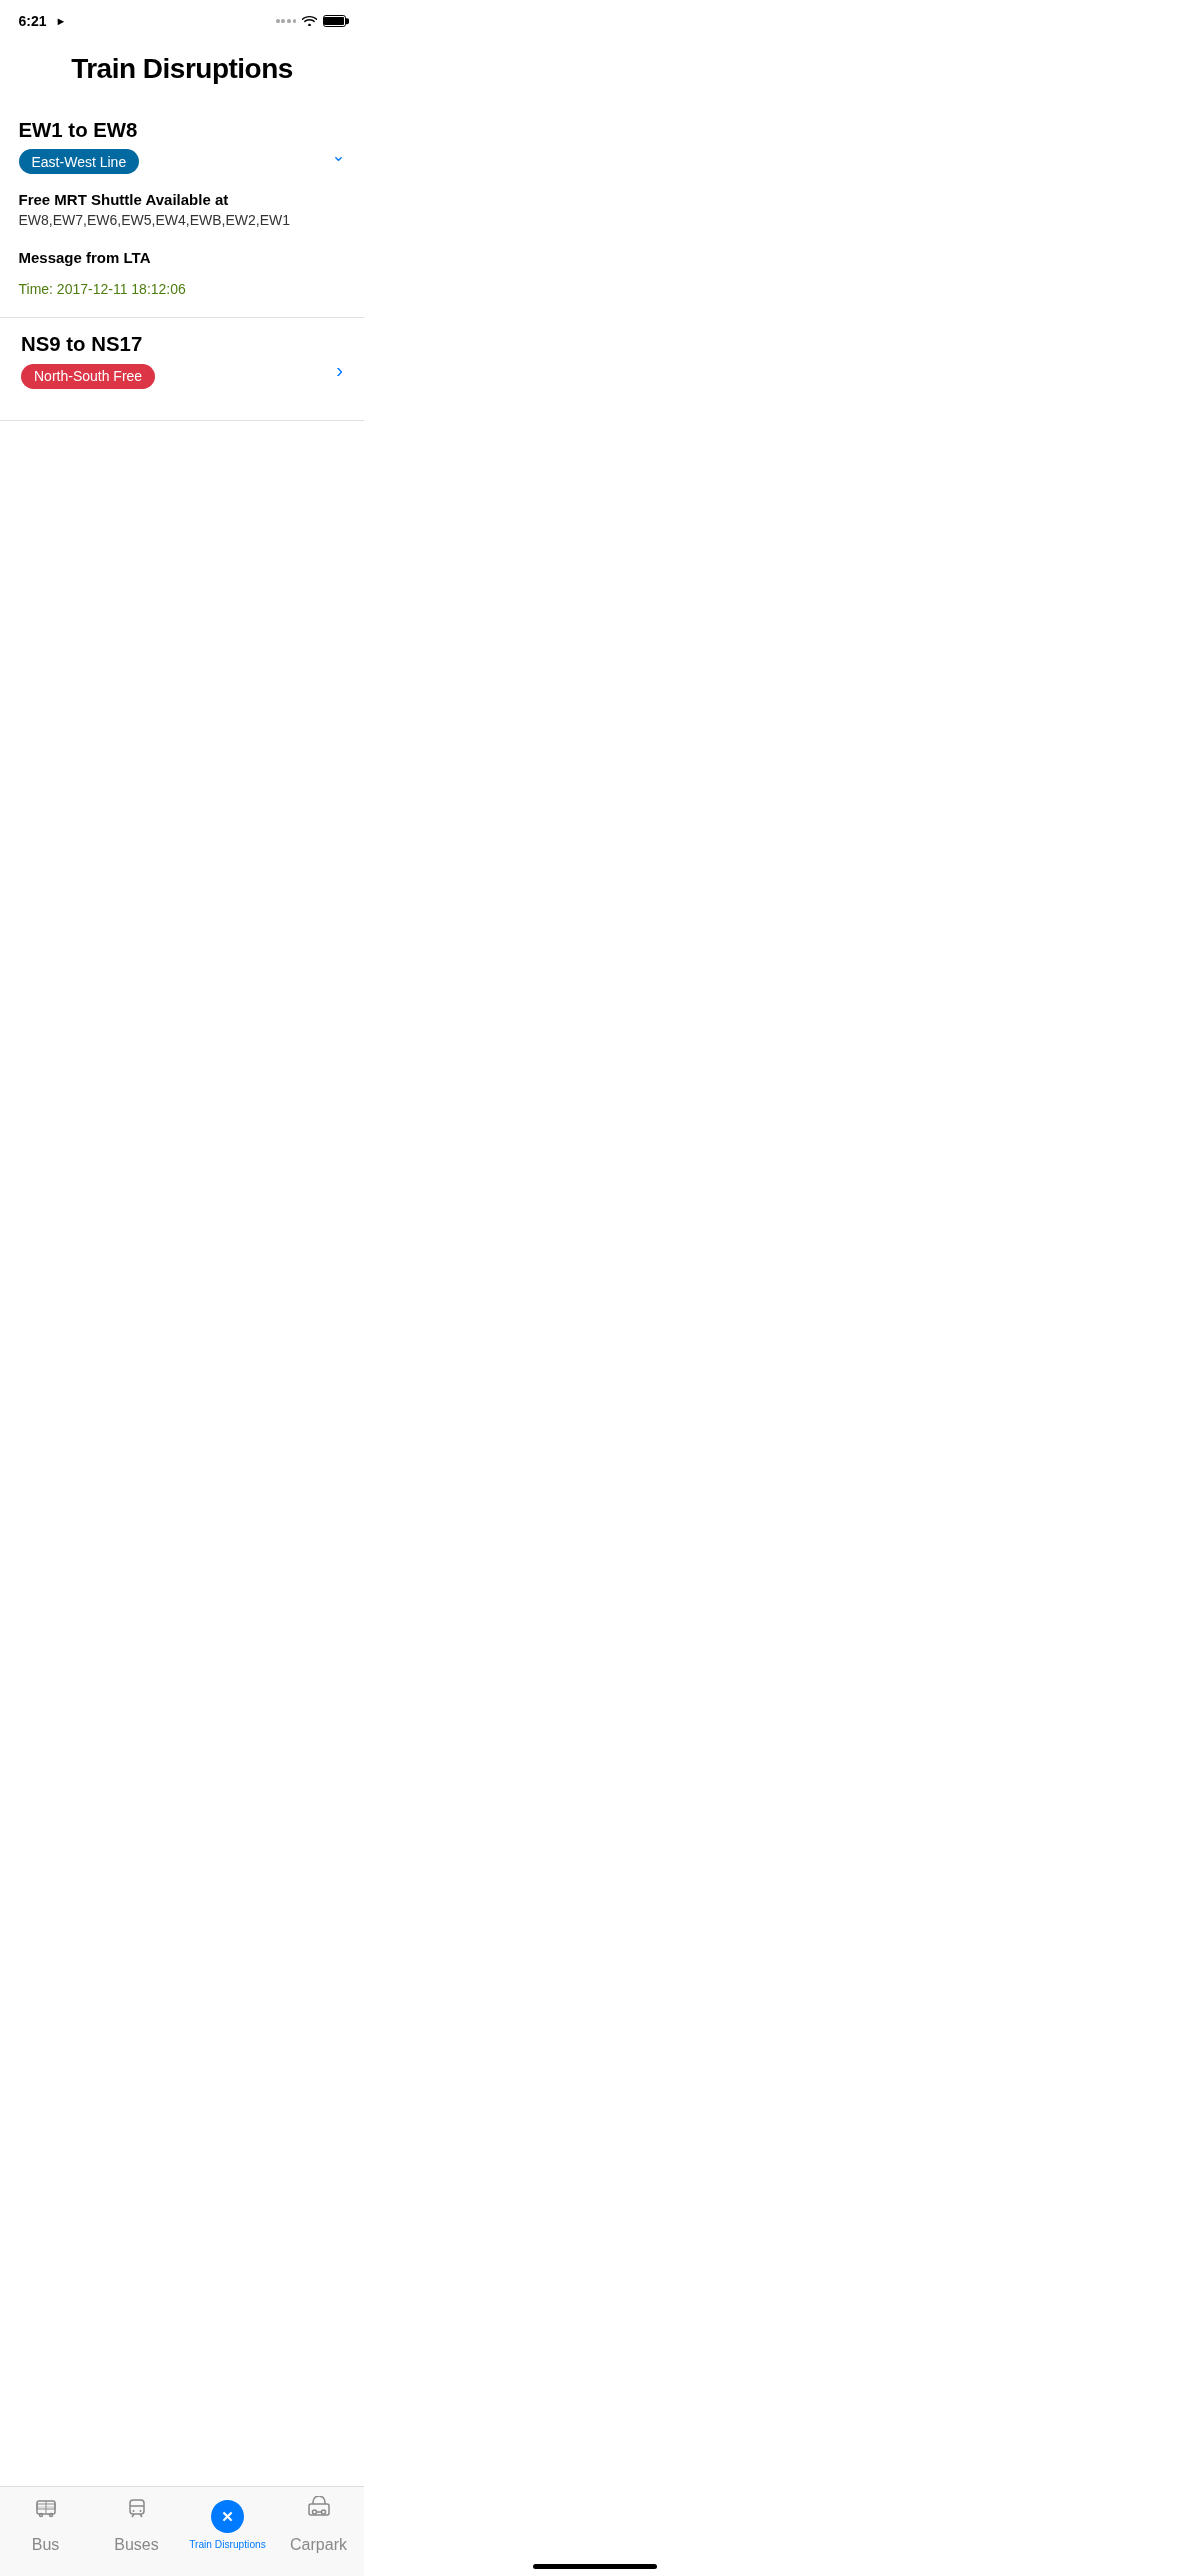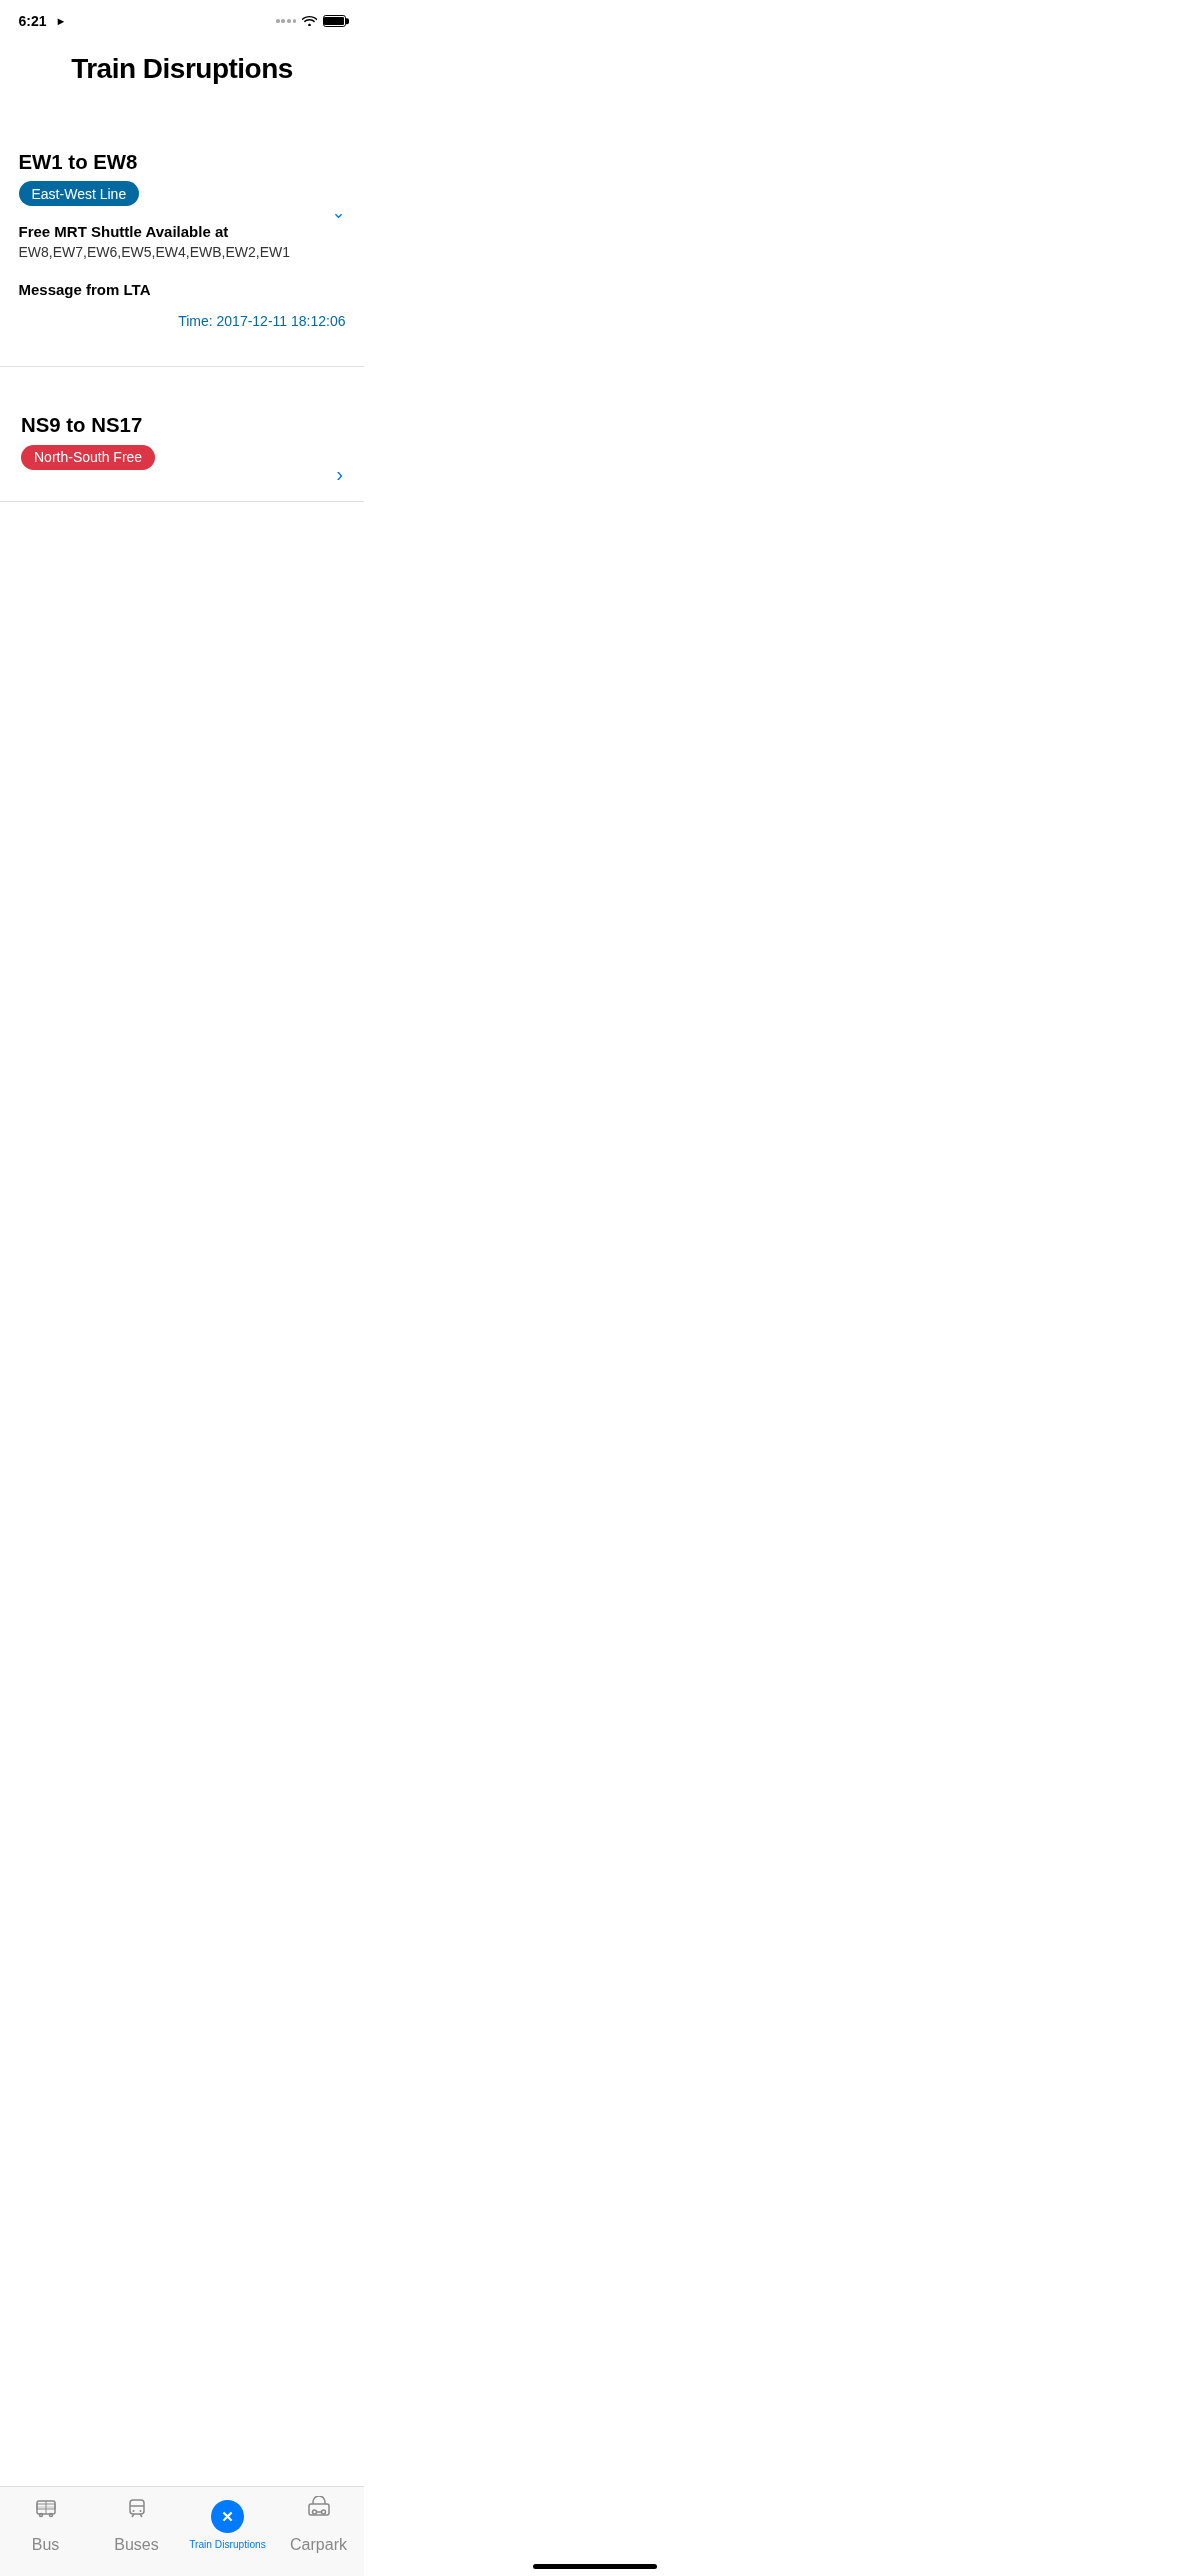--- a/index.html
+++ b/index.html
@@ -96,22 +96,21 @@
     }
 
     
     .disruption-section {
       padding: 15px 18.5px 18.5px;
     }
 
     .section-header {
       display: flex;
       justify-content: space-between;
-      align-items: flex-end;
-      margin-top: 32px;
+      align-items: center;
     }
 
     .section-title {
       font-size: 20.4px;
       font-weight: 700;
       color: #000;
       margin-bottom: 7.4px;
     }
 
     .chevron-icon {
@@ -154,25 +153,25 @@
       font-size: 14px;
       color: #333;
       line-height: 1.4;
     }
 
     .message-block {
       margin-bottom: 9.3px;
     }
 
     .timestamp {
-      text-align: right;
-      font-size: 14px;
-      color: #0369a1;
+      text-align: left;
+      font-size: 14px;
+      color: #4d7c0f;
       margin-top: 15px;
-      margin-bottom: 19px;
+      margin-bottom: 2px;
     }
 
     .section-divider {
       height: 0.9px;
       background: #e0e0e0;
       margin: 0 0 0 0;
     }
 
     
     .ns-section {

